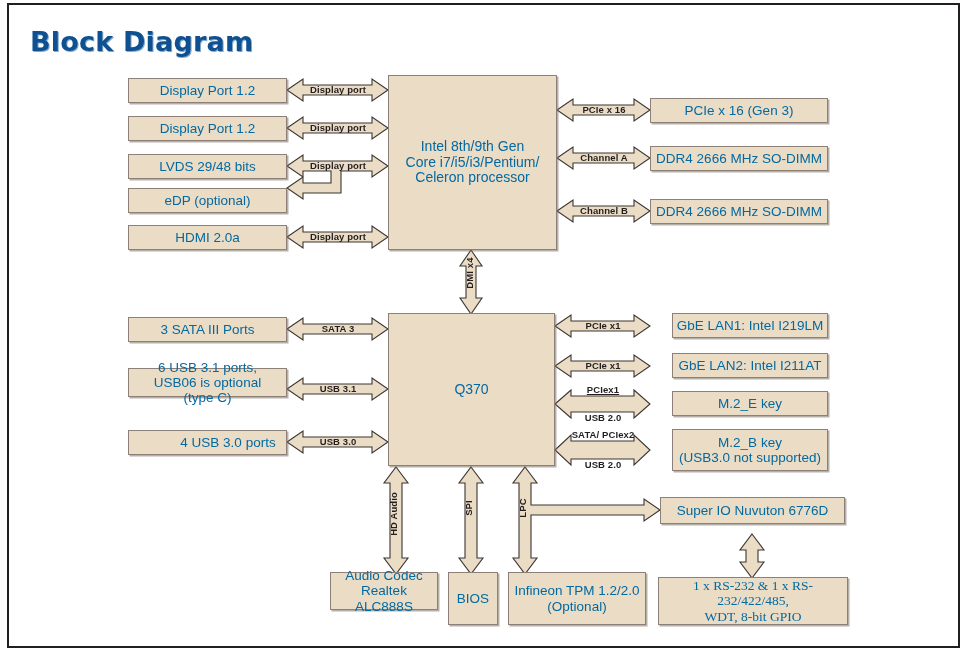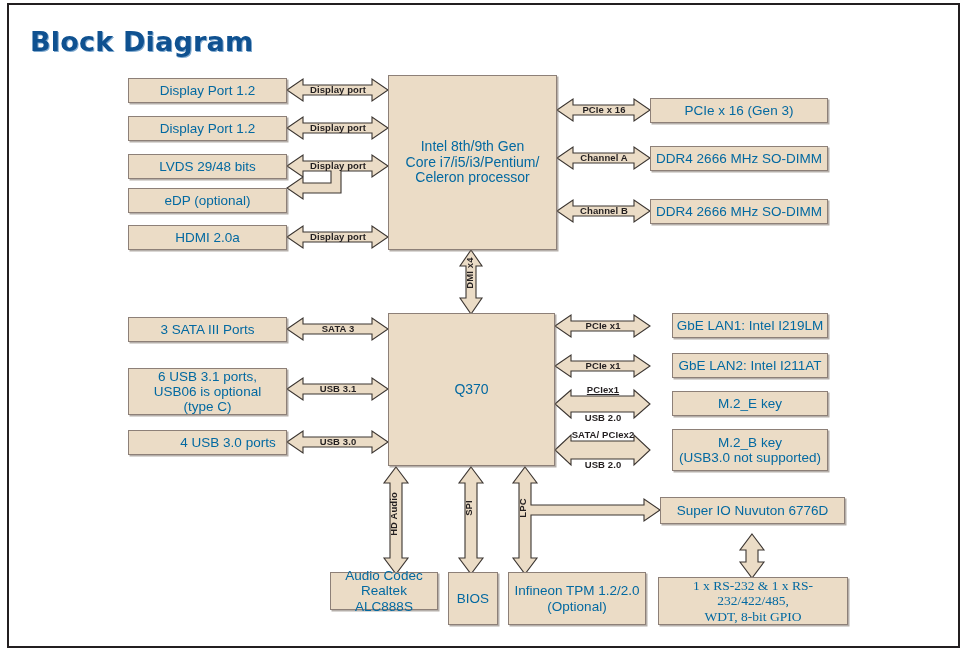--- a/index.html
+++ b/index.html
@@ -175,21 +175,21 @@
     <span>Intel 8th/9th Gen</span>
     <span>Core i7/i5/i3/Pentium/</span>
     <span>Celeron processor</span>
   </div>
 
   <div class="box" style="left:650px; top:98px; width:178px; height:25px;">PCIe x 16 (Gen 3)</div>
   <div class="box" style="left:650px; top:146px; width:178px; height:25px;">DDR4 2666 MHz SO-DIMM</div>
   <div class="box" style="left:650px; top:199px; width:178px; height:25px;">DDR4 2666 MHz SO-DIMM</div>
 
   <div class="box" style="left:128px; top:317px; width:159px; height:25px;">3 SATA III Ports</div>
-  <div class="box multiline" style="left:128px; top:368px; width:159px; height:47px; flex-direction:column;">
+  <div class="box multiline" style="left:128px; top:368px; width:159px; height:29px; flex-direction:column;">
     <span>6 USB 3.1 ports,</span>
     <span>USB06 is optional</span>
     <span>(type C)</span>
   </div>
   <div class="box" style="left:128px; top:430px; width:159px; height:25px;padding-left:44px;">4 USB 3.0 ports</div>
 
   <div class="box big" style="left:388px; top:313px; width:167px; height:153px;">Q370</div>
 
   <div class="box" style="left:672px; top:313px; width:156px; height:25px;">GbE LAN1: Intel I219LM</div>
   <div class="box" style="left:672px; top:353px; width:156px; height:25px;">GbE LAN2: Intel I211AT</div>

